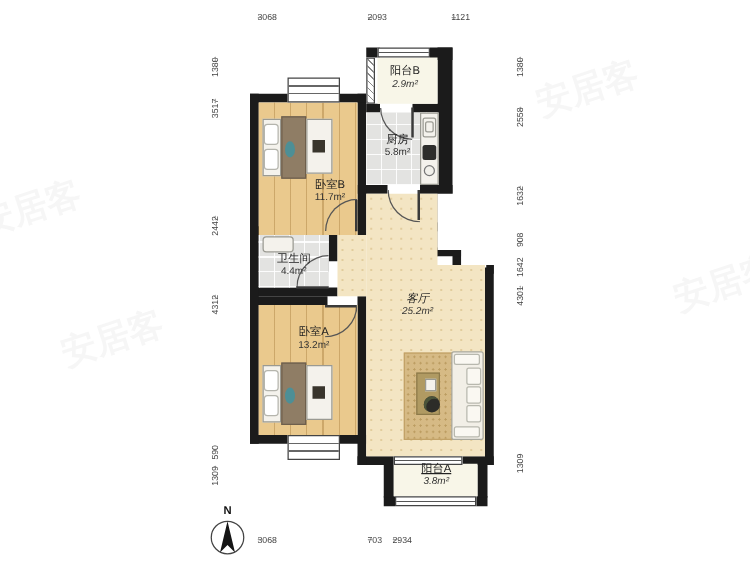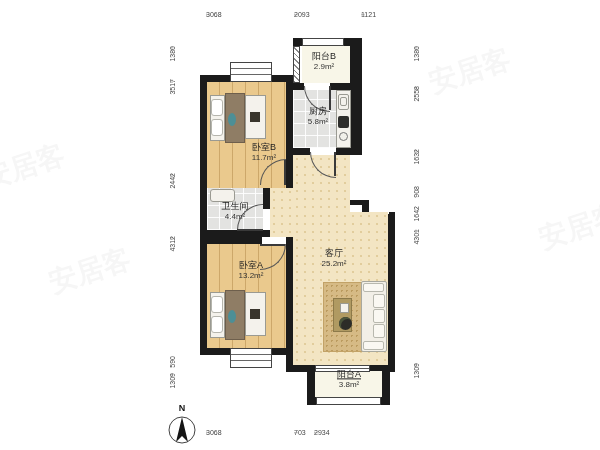--- a/index.html
+++ b/index.html
@@ -165,45 +165,45 @@
   <div class="plant" style="left:339px;top:317px;width:13px;height:13px;"></div>
   <div class="sofa" style="left:361px;top:281px;width:26px;height:71px;"></div>
   <div class="cushion" style="left:363px;top:283px;width:21px;height:9px;"></div>
   <div class="cushion" style="left:363px;top:341px;width:21px;height:9px;"></div>
   <div class="cushion" style="left:373px;top:294px;width:12px;height:14px;"></div>
   <div class="cushion" style="left:373px;top:309px;width:12px;height:14px;"></div>
   <div class="cushion" style="left:373px;top:324px;width:12px;height:14px;"></div>
 
   <div class="rlabel" style="left:324px;top:62px;">
     <div class="rname" style="position:static;">阳台B</div>
-    <div class="rarea" style="position:static;">2.9m²</div>
+    <div class="rarea" style="position:static;font-style:italic;">2.9m²</div>
   </div>
   <div class="rlabel" style="left:318px;top:117px;">
     <div class="rname" style="position:static;">厨房</div>
     <div class="rarea" style="position:static;">5.8m²</div>
   </div>
   <div class="rlabel" style="left:264px;top:153px;">
     <div class="rname" style="position:static;">卧室B</div>
     <div class="rarea" style="position:static;">11.7m²</div>
   </div>
   <div class="rlabel" style="left:235px;top:212px;">
     <div class="rname" style="position:static;">卫生间</div>
     <div class="rarea" style="position:static;">4.4m²</div>
   </div>
-  <div class="rlabel" style="left:334px;top:259px;">
+  <div class="rlabel" style="left:334px;top:244px;font-style:italic;">
     <div class="rname" style="position:static;">客厅</div>
     <div class="rarea" style="position:static;">25.2m²</div>
   </div>
   <div class="rlabel" style="left:251px;top:271px;">
     <div class="rname" style="position:static;">卧室A</div>
     <div class="rarea" style="position:static;">13.2m²</div>
   </div>
   <div class="rlabel" style="left:349px;top:380px;">
     <div class="rname" style="position:static;text-decoration:underline;">阳台A</div>
-    <div class="rarea" style="position:static;">3.8m²</div>
+    <div class="rarea" style="position:static;font-style:italic;">3.8m²</div>
   </div>
 
   <div class="hdim" style="left:205px;top:9px;width:88px;">
     <span class="ar">←</span>
       <span class="ln"></span>
       <span class="lb">3068</span>
       <span class="ln"></span>
       <span class="ar">→</span>
     </div>
   <div class="hdim" style="left:293px;top:9px;width:67px;">

